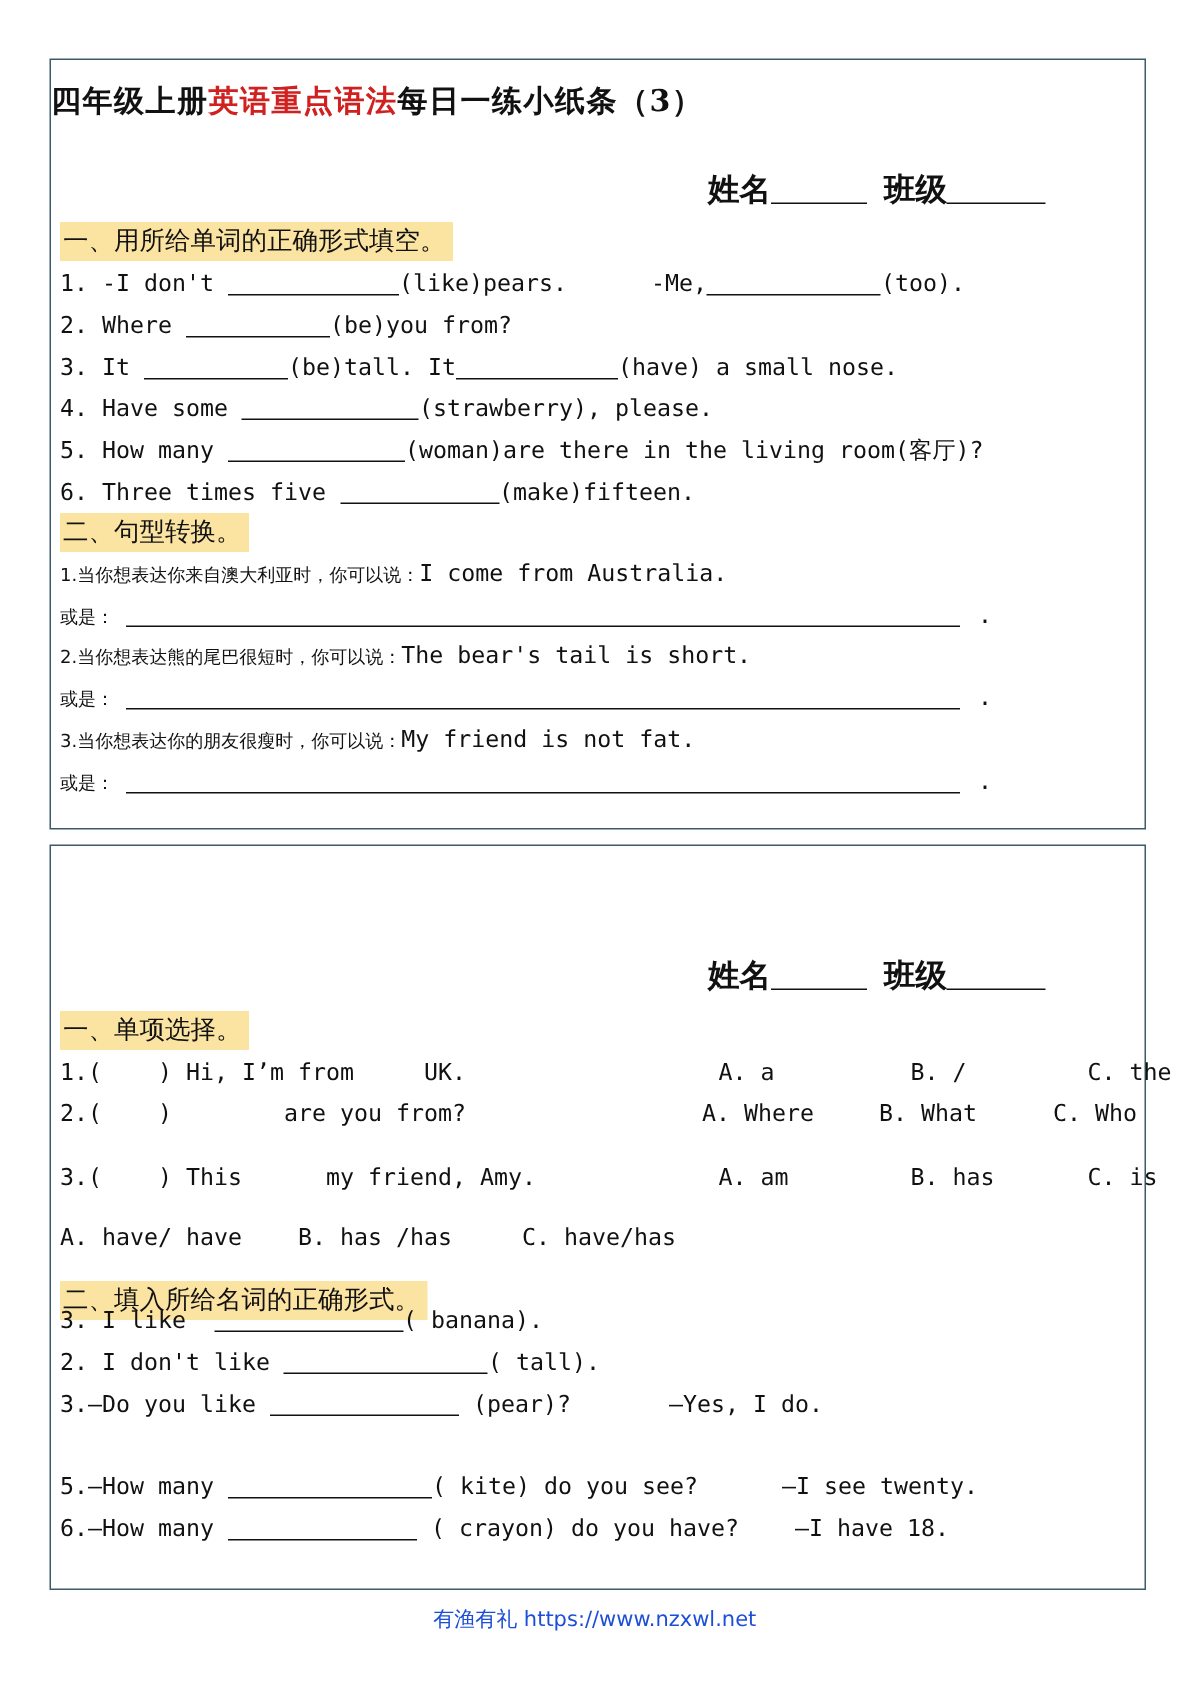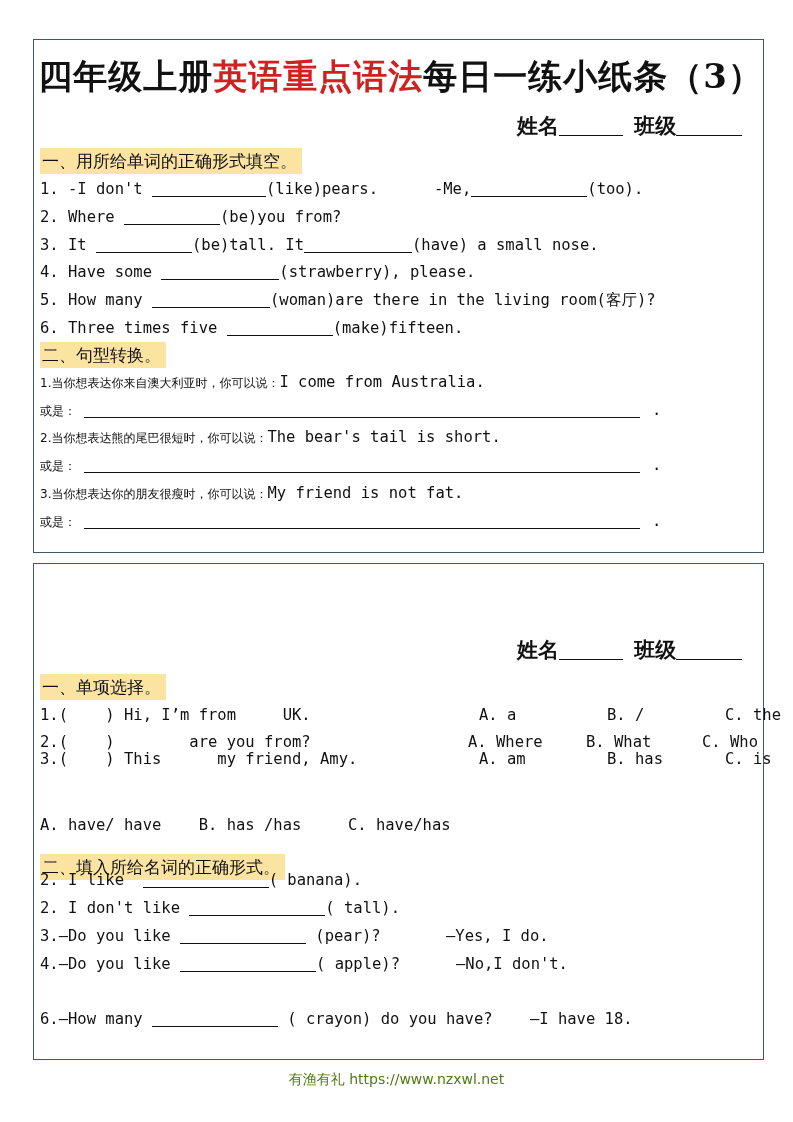--- a/index.html
+++ b/index.html
@@ -8,47 +8,47 @@
 
   .card {
     position: absolute; left: 33px; width: 731px;
     border: 1.5px solid #3d5a6a; background: #fff;
   }
   .card.c1 { top: 39px; height: 514px; }
   .card.c2 { top: 563px; height: 497px; }
 
   .title {
     position: absolute; left: 0; right: 0; top: 14px;
-    text-align: right; font-family: "DejaVu Serif", "Liberation Serif", serif;
-    font-size: 34px; font-weight: bold; letter-spacing: 1px; color: #111; white-space: nowrap;
+    text-align: left; font-family: "DejaVu Serif", "Liberation Serif", serif;
+    font-size: 20px; font-weight: bold; letter-spacing: 1px; color: #111; white-space: nowrap;
   }
   .title .red { color: #d02020; }
 
   .namebar {
     position: absolute; top: 72px; left: 438px;
-    font-family: "DejaVu Serif", serif; font-weight: bold; font-size: 21px; white-space: nowrap; margin-left: 45px;
+    font-family: "DejaVu Serif", serif; font-weight: bold; font-size: 21px; white-space: nowrap;
   }
   .namebar .uline { display: inline-block; width: 64px; border-bottom: 1.5px solid #111; height: 18px; vertical-align: -3px; margin-right: 4px; }
   .namebar .uline.u2 { width: 66px; }
 
   .sec {
     position: absolute; left: 6px; background: #fbe3a2;
     font-family: "DejaVu Sans", sans-serif; font-size: 17px; padding: 0 5px 0 2px; height: 26px; line-height: 26px; white-space: nowrap;
   }
 
   .line {
     position: absolute; left: 6px; font-size: 15.5px; white-space: pre; line-height: 22px;
   }
   .line .cn { font-family: "DejaVu Sans", sans-serif; font-size: 12px; }
   .blank { display: inline-block; border-bottom: 1.3px solid #111; height: 16px; vertical-align: -3px; }
   .ans-line { display: inline-block; border-bottom: 1.3px solid #111; width: 556px; height: 16px; vertical-align: -3px; margin-left: 8px; }
 
   .footer {
     position: absolute; top: 1071px; left: 0; right: 0; text-align: center;
-    font-family: "DejaVu Sans", sans-serif; font-size: 14px; color: #4d7c0f;
+    font-family: "DejaVu Sans", sans-serif; font-size: 14px; color: #1d4ed8;
   }
 </style>
 </head>
 <body>
 
 <div class="card c1">
   <div class="title">
     <span>四年级上册</span><span class="red">英语重点语法</span><span>每日一练小纸条（3）</span>
   </div>
   <div class="namebar">
@@ -87,31 +87,31 @@
     <span>姓名</span><span class="uline"></span>
     <span>班级</span><span class="uline u2"></span>
   </div>
 
   <div class="sec" style="top:110px">一、单项选择。</div>
 
   <div class="line" style="top:140px"><span>1.(    ) </span><span style="display:inline-block;width:355px">Hi, I’m from     UK.</span><span style="display:inline-block;width:128px">A. a</span><span style="display:inline-block;width:118px">B. /</span><span>C. the</span></div>
 
   <div class="line" style="top:167px"><span>2.(    ) </span><span style="display:inline-block;width:344px">       are you from?</span><span style="display:inline-block;width:118px">A. Where</span><span style="display:inline-block;width:116px">B. What</span><span>C. Who</span></div>
 
-  <div class="line" style="top:184px"><span>3.(    ) </span><span style="display:inline-block;width:355px">This      my friend, Amy.</span><span style="display:inline-block;width:128px">A. am</span><span style="display:inline-block;width:118px">B. has</span><span>C. is</span></div>
+  <div class="line" style="top:210px"><span>3.(    ) </span><span style="display:inline-block;width:355px">This      my friend, Amy.</span><span style="display:inline-block;width:128px">A. am</span><span style="display:inline-block;width:118px">B. has</span><span>C. is</span></div>
 
   <div class="line" style="top:250px">A. have/ have    B. has /has     C. have/has</div>
 
   <div class="sec" style="top:290px">二、填入所给名词的正确形式。</div>
 
-  <div class="line" style="top:305px"><span>2. I like  </span><span class="blank" style="width:126px"></span><span>( banana).</span></div>
+  <div class="line" style="top:305px"><span>3. I like  </span><span class="blank" style="width:126px"></span><span>( banana).</span></div>
 
   <div class="line" style="top:333px"><span>2. I don't like </span><span class="blank" style="width:136px"></span><span>( tall).</span></div>
 
   <div class="line" style="top:361px"><span>3.—Do you like </span><span class="blank" style="width:126px"></span><span> (pear)?</span><span>       —Yes, I do.</span></div>
 
-  <div class="line" style="top:389px"><span>4.—Do you like </span><span class="blank" style="width:136px"></span><span>( apple)?</span><span>      —No,I don't.</span></div>
 
+  <div class="line" style="top:416px"><span>5.—How many </span><span class="blank" style="width:136px"></span><span>( kite) do you see?</span><span>      —I see twenty.</span></div>
 
   <div class="line" style="top:444px"><span>6.—How many </span><span class="blank" style="width:126px"></span><span> ( crayon) do you have?</span><span>    —I have 18.</span></div>
 </div>
 
 <div class="footer">有渔有礼 https://www.nzxwl.net</div>
 
 </body></html>

